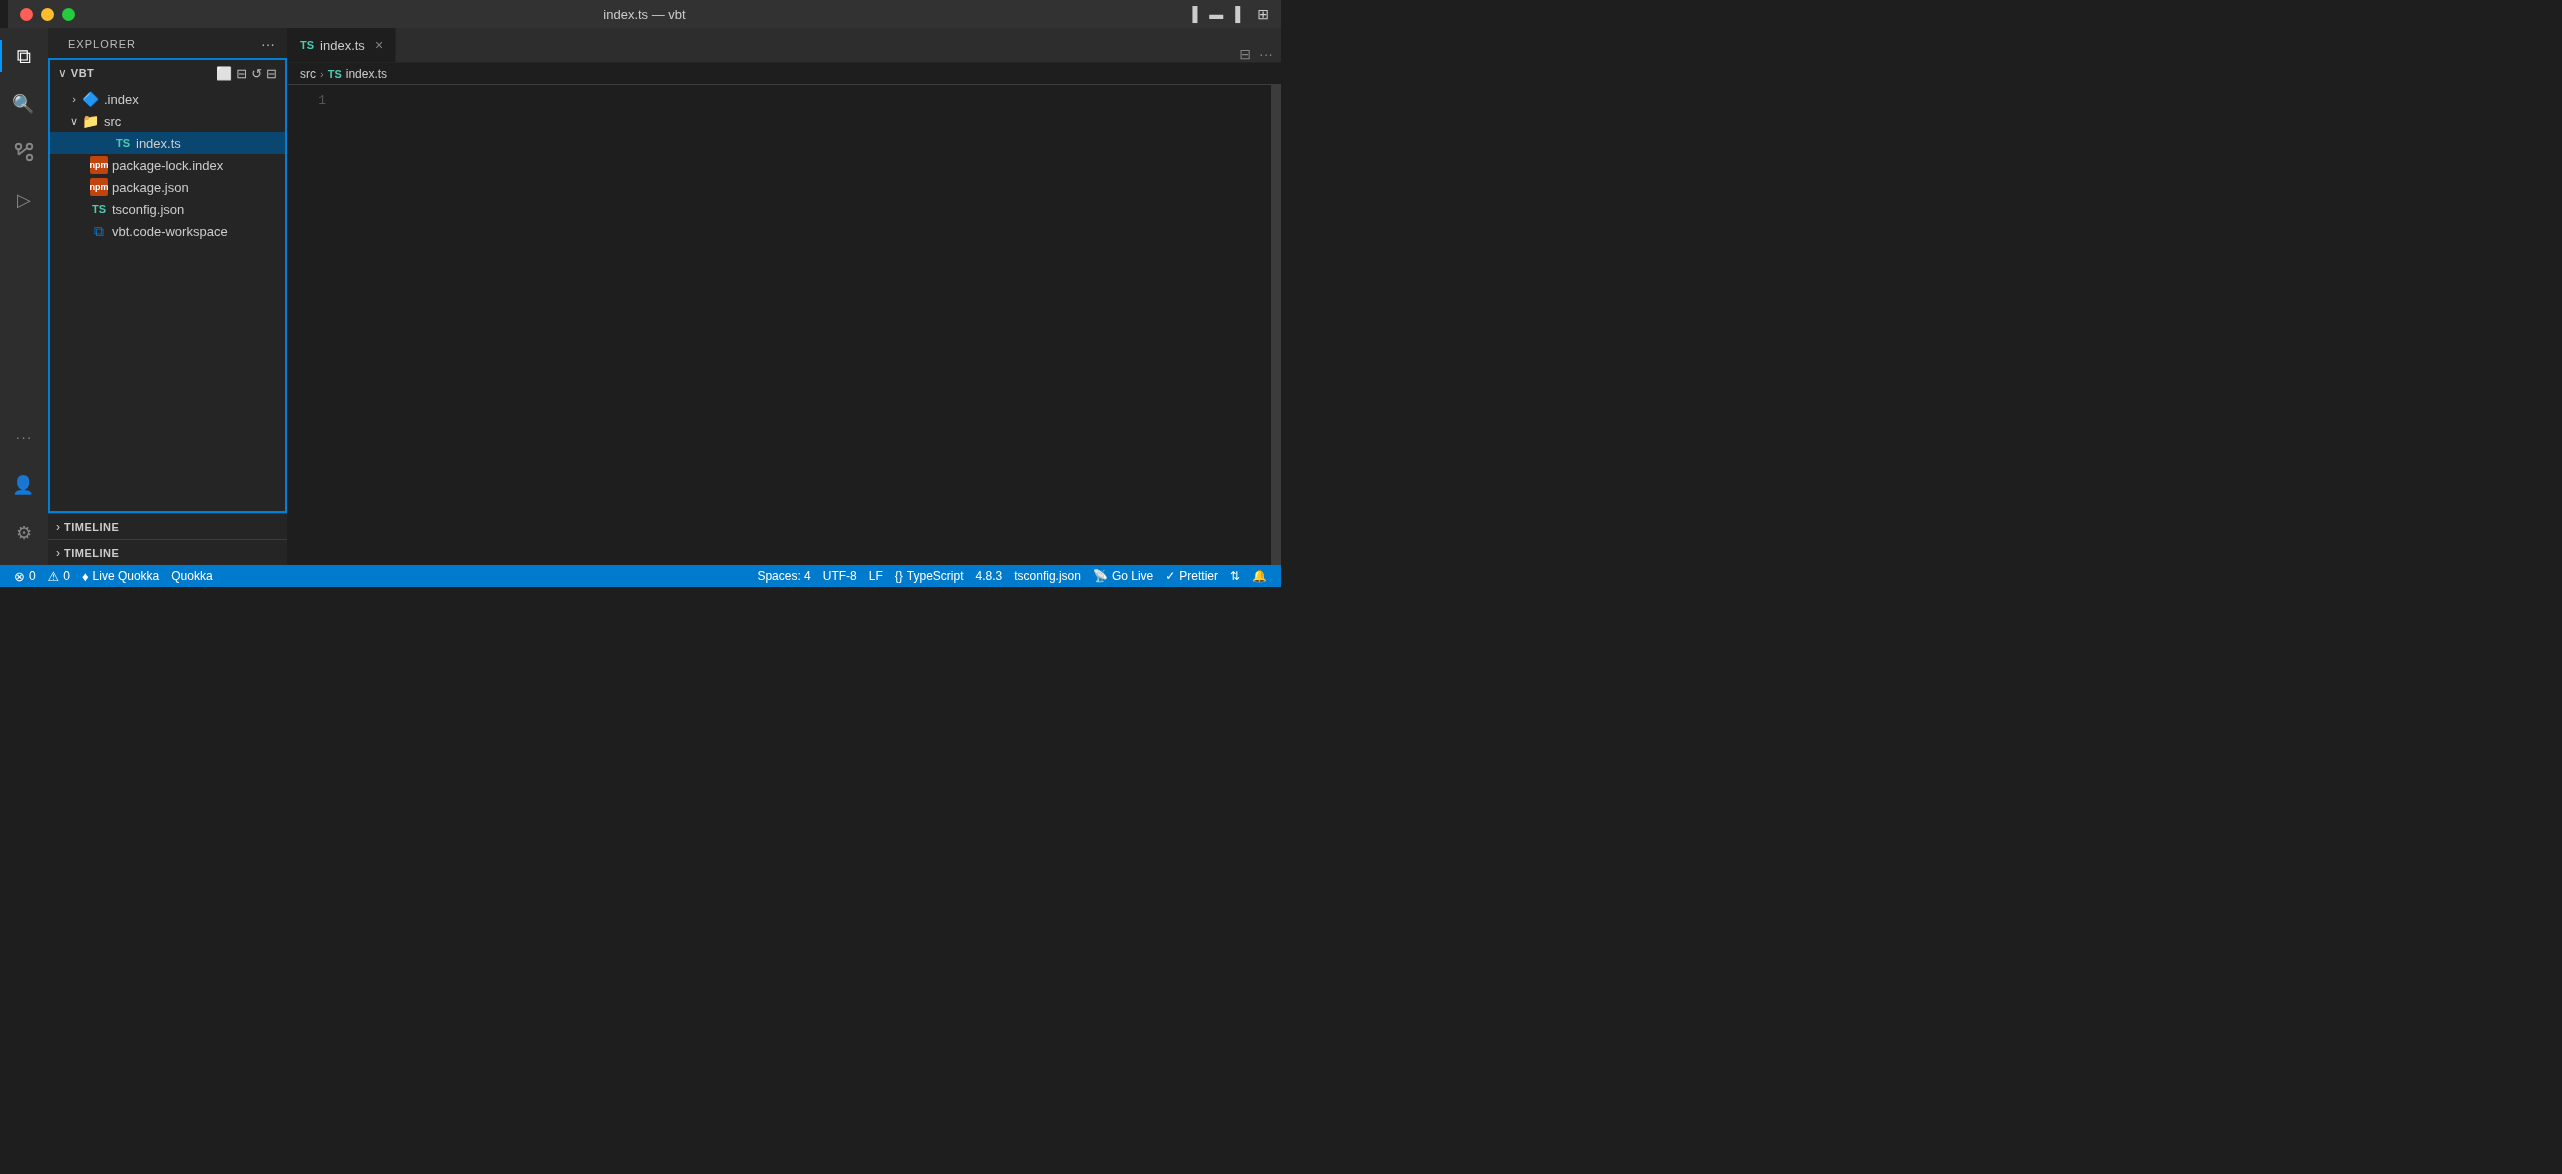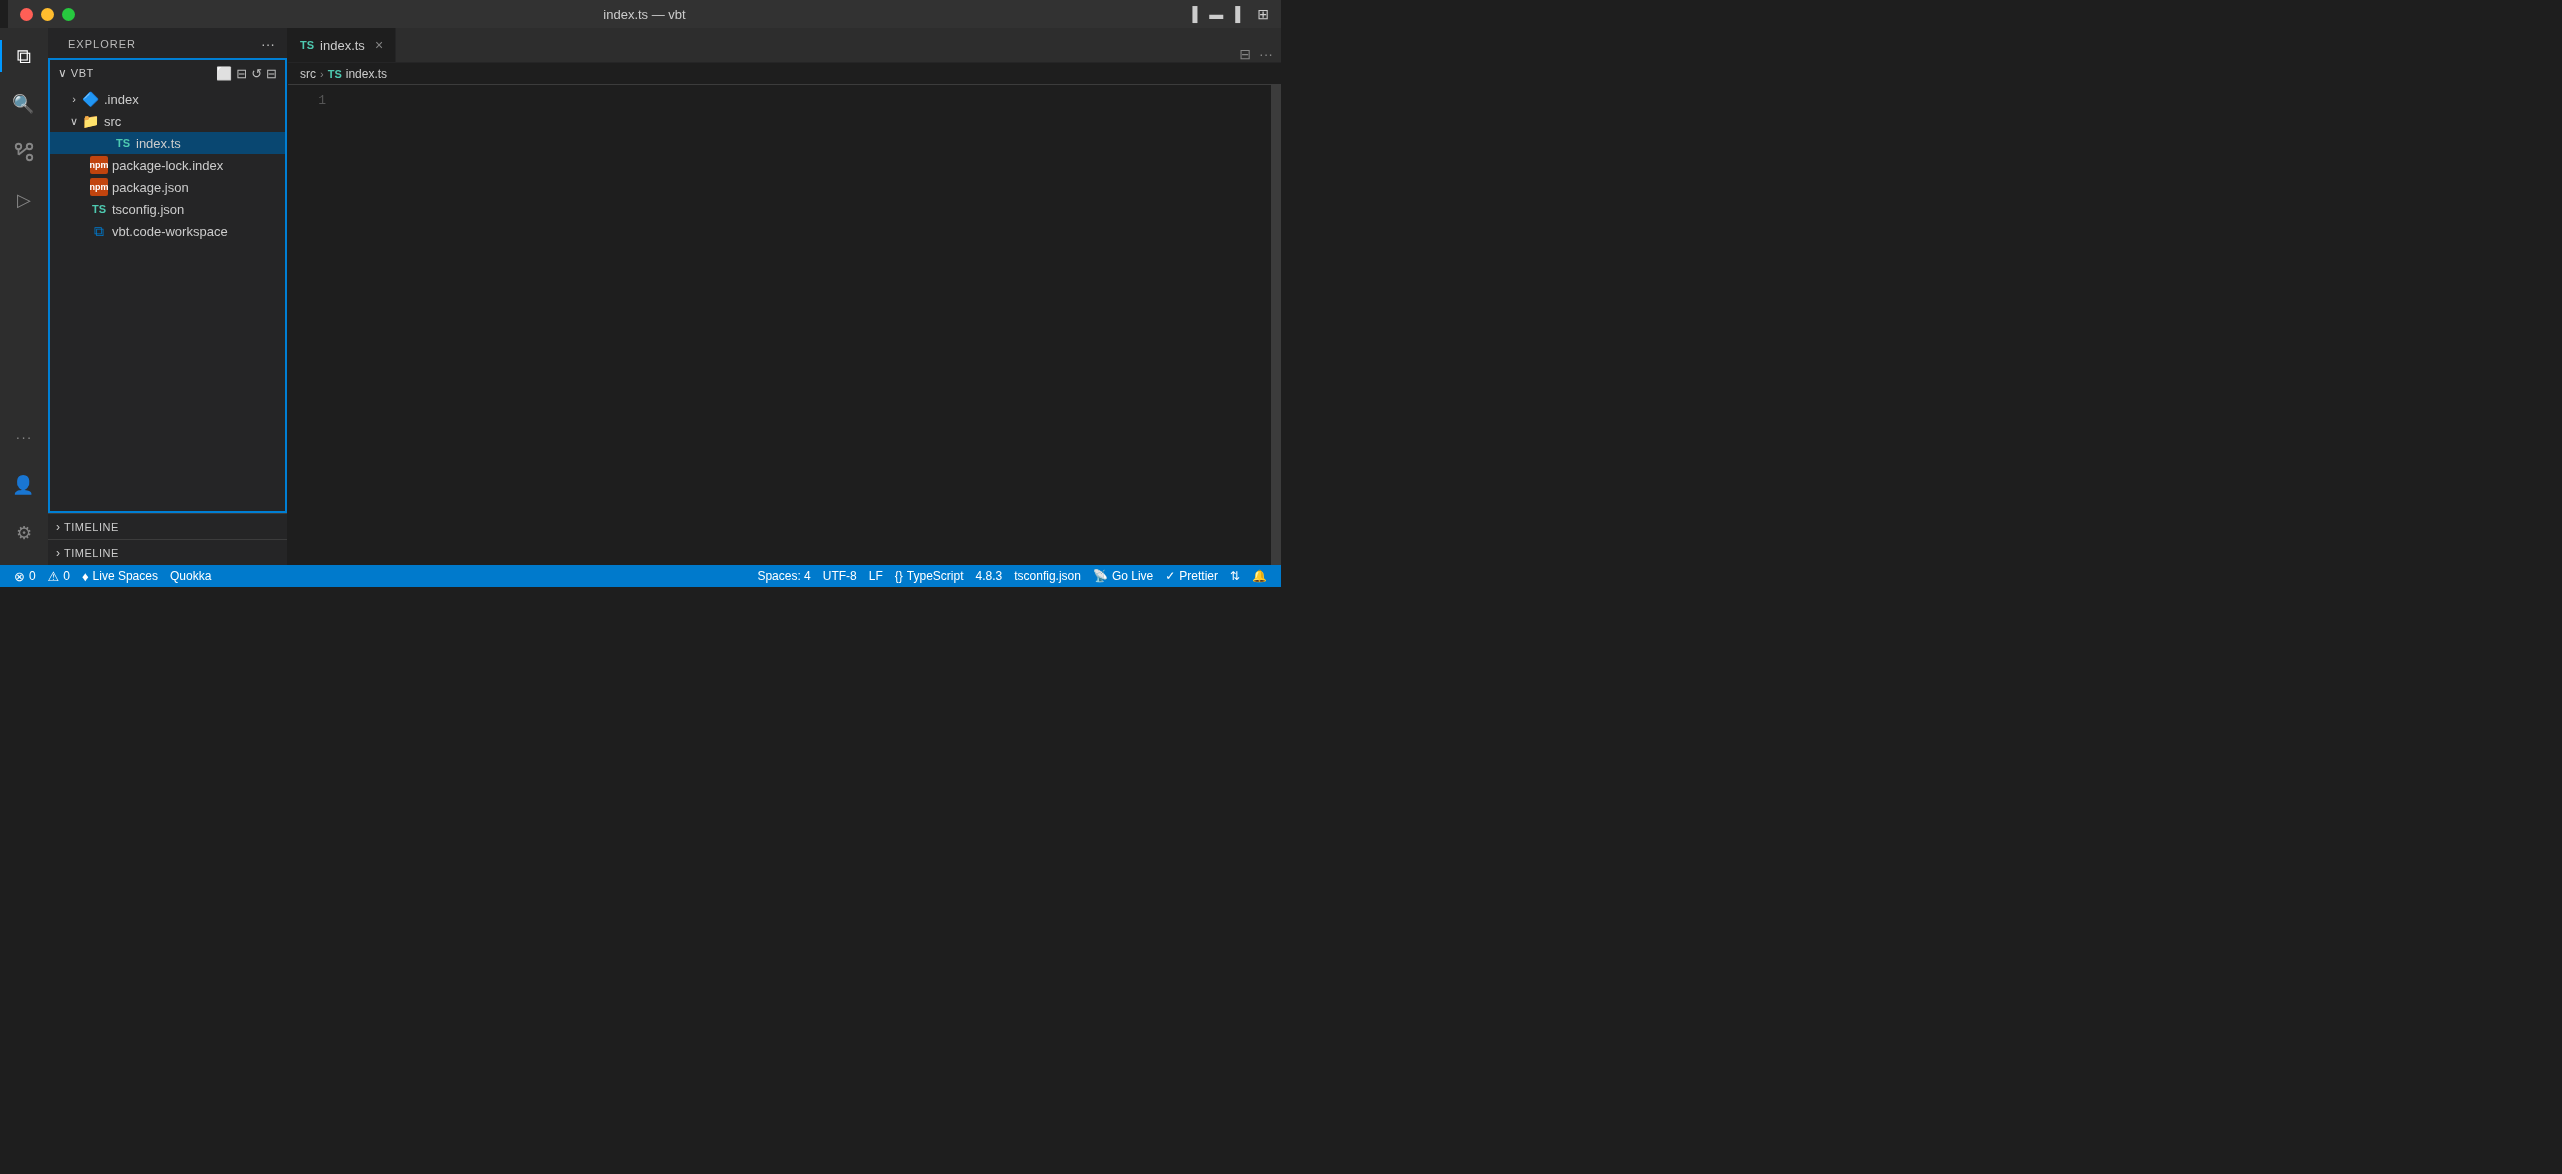--- a/index.html
+++ b/index.html
@@ -153,21 +153,21 @@
       display: flex;
       align-items: center;
       padding: 4px 8px;
       cursor: pointer;
       height: 26px;
       background: #252526;
       flex-shrink: 0;
     }
     .section-title {
       font-size: 11px;
-      font-weight: 400;
+      font-weight: 700;
       letter-spacing: 0.5px;
       color: #cccccc;
       flex: 1;
     }
     .section-icons {
       display: flex;
       gap: 4px;
       color: #bbbbbb;
       font-size: 13px;
     }
@@ -544,21 +544,21 @@
   <div class="status-item">
     <span class="status-icon">⊗</span>
     <span>0</span>
   </div>
   <div class="status-item">
     <span class="status-icon">⚠</span>
     <span>0</span>
   </div>
   <div class="status-item">
     <span class="status-icon">♦</span>
-    <span>Live Spaces</span>
+    <span>Live Quokka</span>
   </div>
   <div class="status-item">
     <span>Quokka</span>
   </div>
 
   <div class="status-spacer"></div>
 
   <div class="status-item">
     <span>Spaces: 4</span>
   </div>

